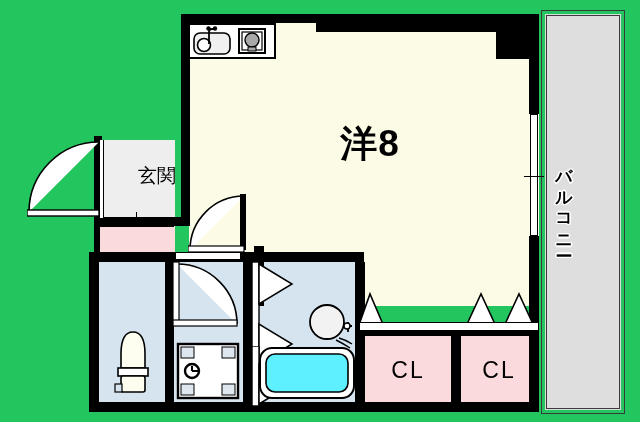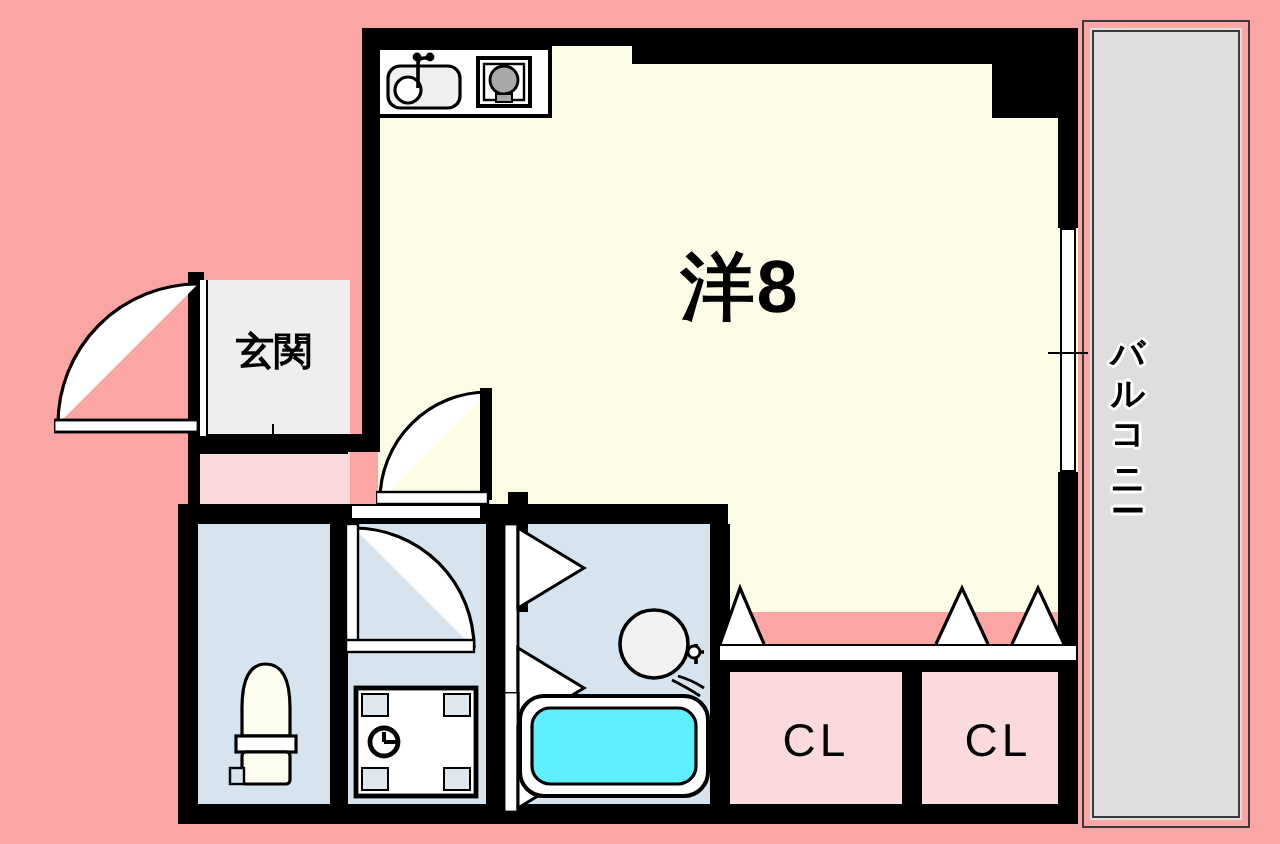--- a/index.html
+++ b/index.html
@@ -1,34 +1,34 @@
 <!DOCTYPE html>
 <html><head>
 <meta charset="utf-8">
 <style>
   html,body{margin:0;padding:0;background:#ffffff;}
   body{font-family:"Liberation Sans","DejaVu Sans",sans-serif;}
-  #plan{position:relative;width:640px;height:422px;background:#fca5a5;overflow:hidden;}
+  #plan{position:relative;width:640px;height:422px;background:#22c55e;overflow:hidden;}
   .abs{position:absolute;box-sizing:border-box;}
   
   .room-main{background:#fbfbe6;}
   .room-genkan{background:#eeeeee;}
   .room-wet{background:#d6e4f0;}
   .room-pink{background:#fadadd;}
   .room-balcony{background:#dedede;}
   .room-white{background:#ffffff;}
   
   .wall{background:#000000;}
   .thinline{background:#000000;}
   .sliding{background:#ffffff;border:1px solid #000;}
   .balc-frame{border:1px solid #3a3a3a;background:transparent;}
   
   .label{display:flex;align-items:center;justify-content:center;color:#000;}
   .lbl-main{font-size:37px;font-weight:bold;letter-spacing:1px;}
-  .lbl-genkan{font-size:19px;font-weight:bold;}
+  .lbl-genkan{font-size:19px;font-weight:normal;margin-left:20px;}
   .lbl-cl{font-size:23px;font-weight:normal;letter-spacing:2px;}
   .lbl-balcony{font-size:17px;font-weight:bold;writing-mode:vertical-rl;text-orientation:upright;letter-spacing:3px;
     text-shadow:1.5px 0 0 #fff,-1.5px 0 0 #fff,0 1.5px 0 #fff,0 -1.5px 0 #fff,1px 1px 0 #fff,-1px -1px 0 #fff,1px -1px 0 #fff,-1px 1px 0 #fff;}
   svg{display:block;}
 </style>
 </head>
 <body>
 
 <div id="plan">
 

